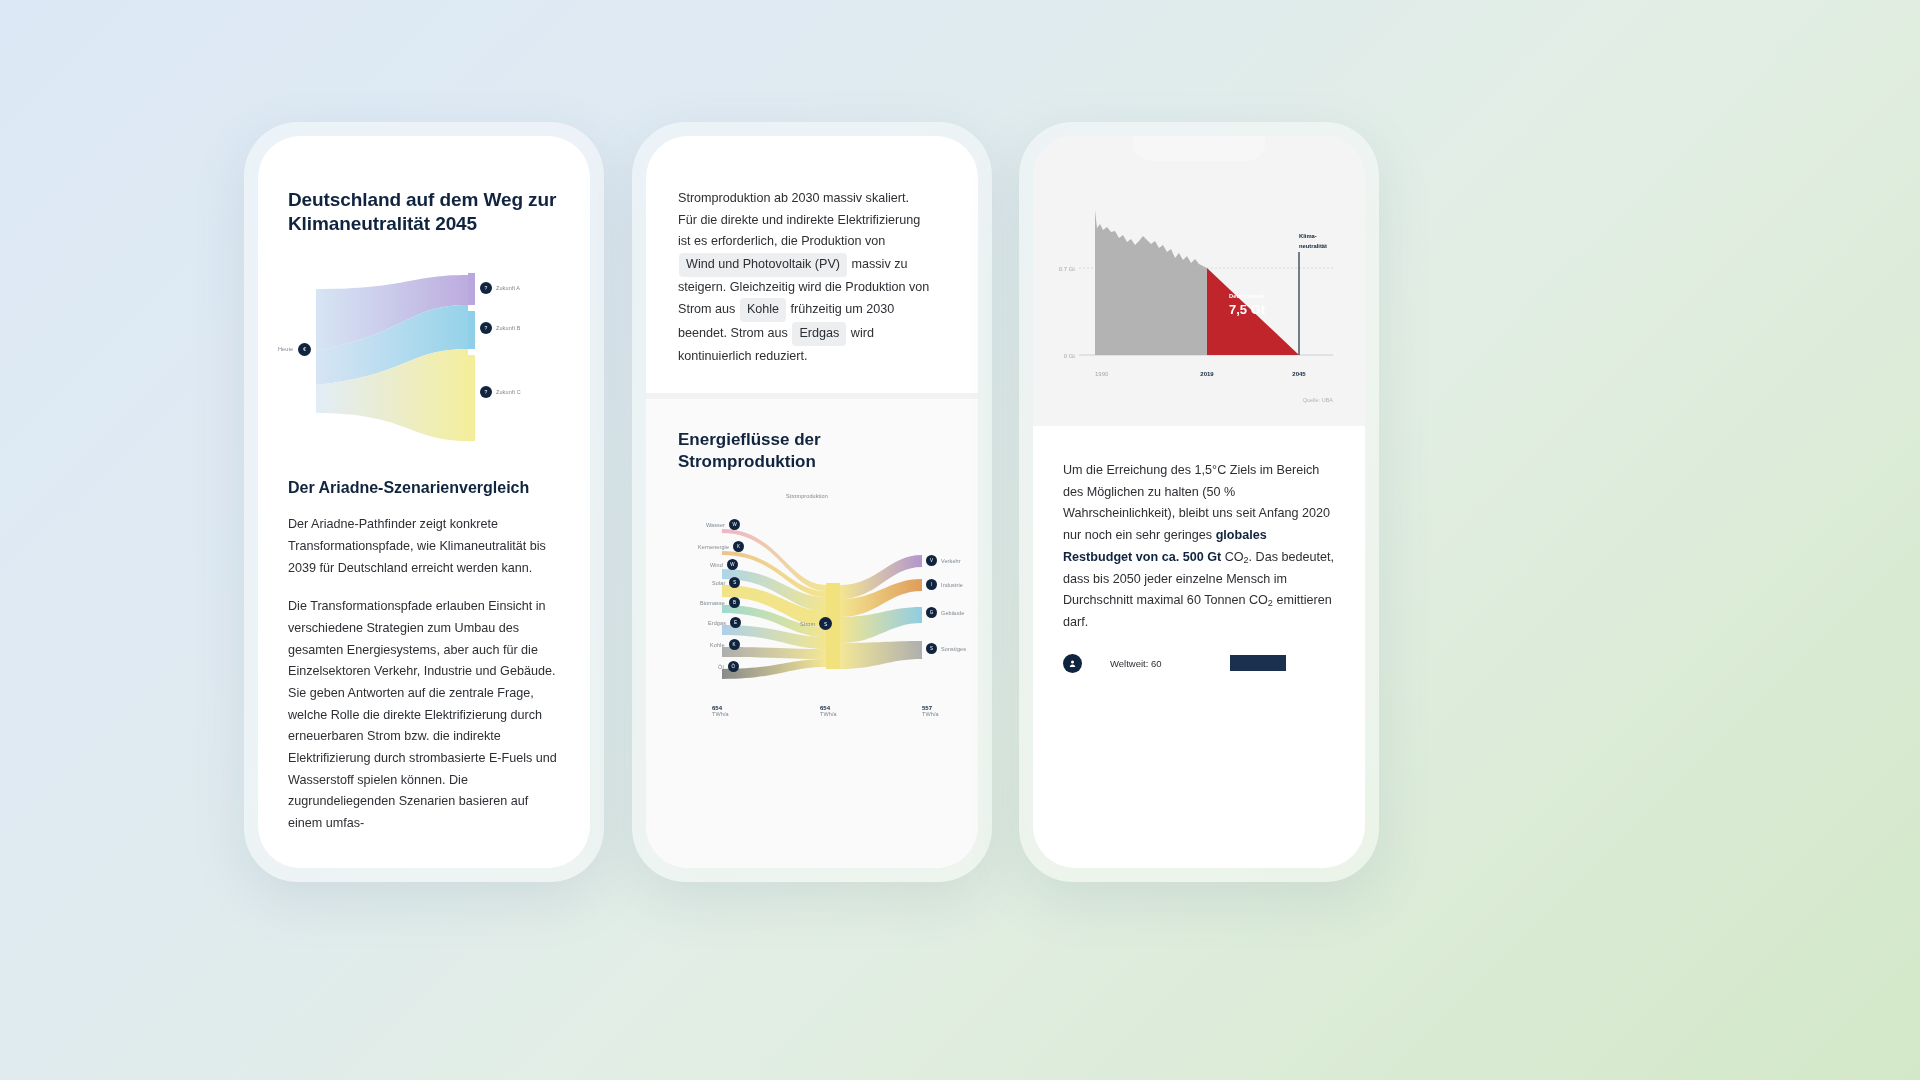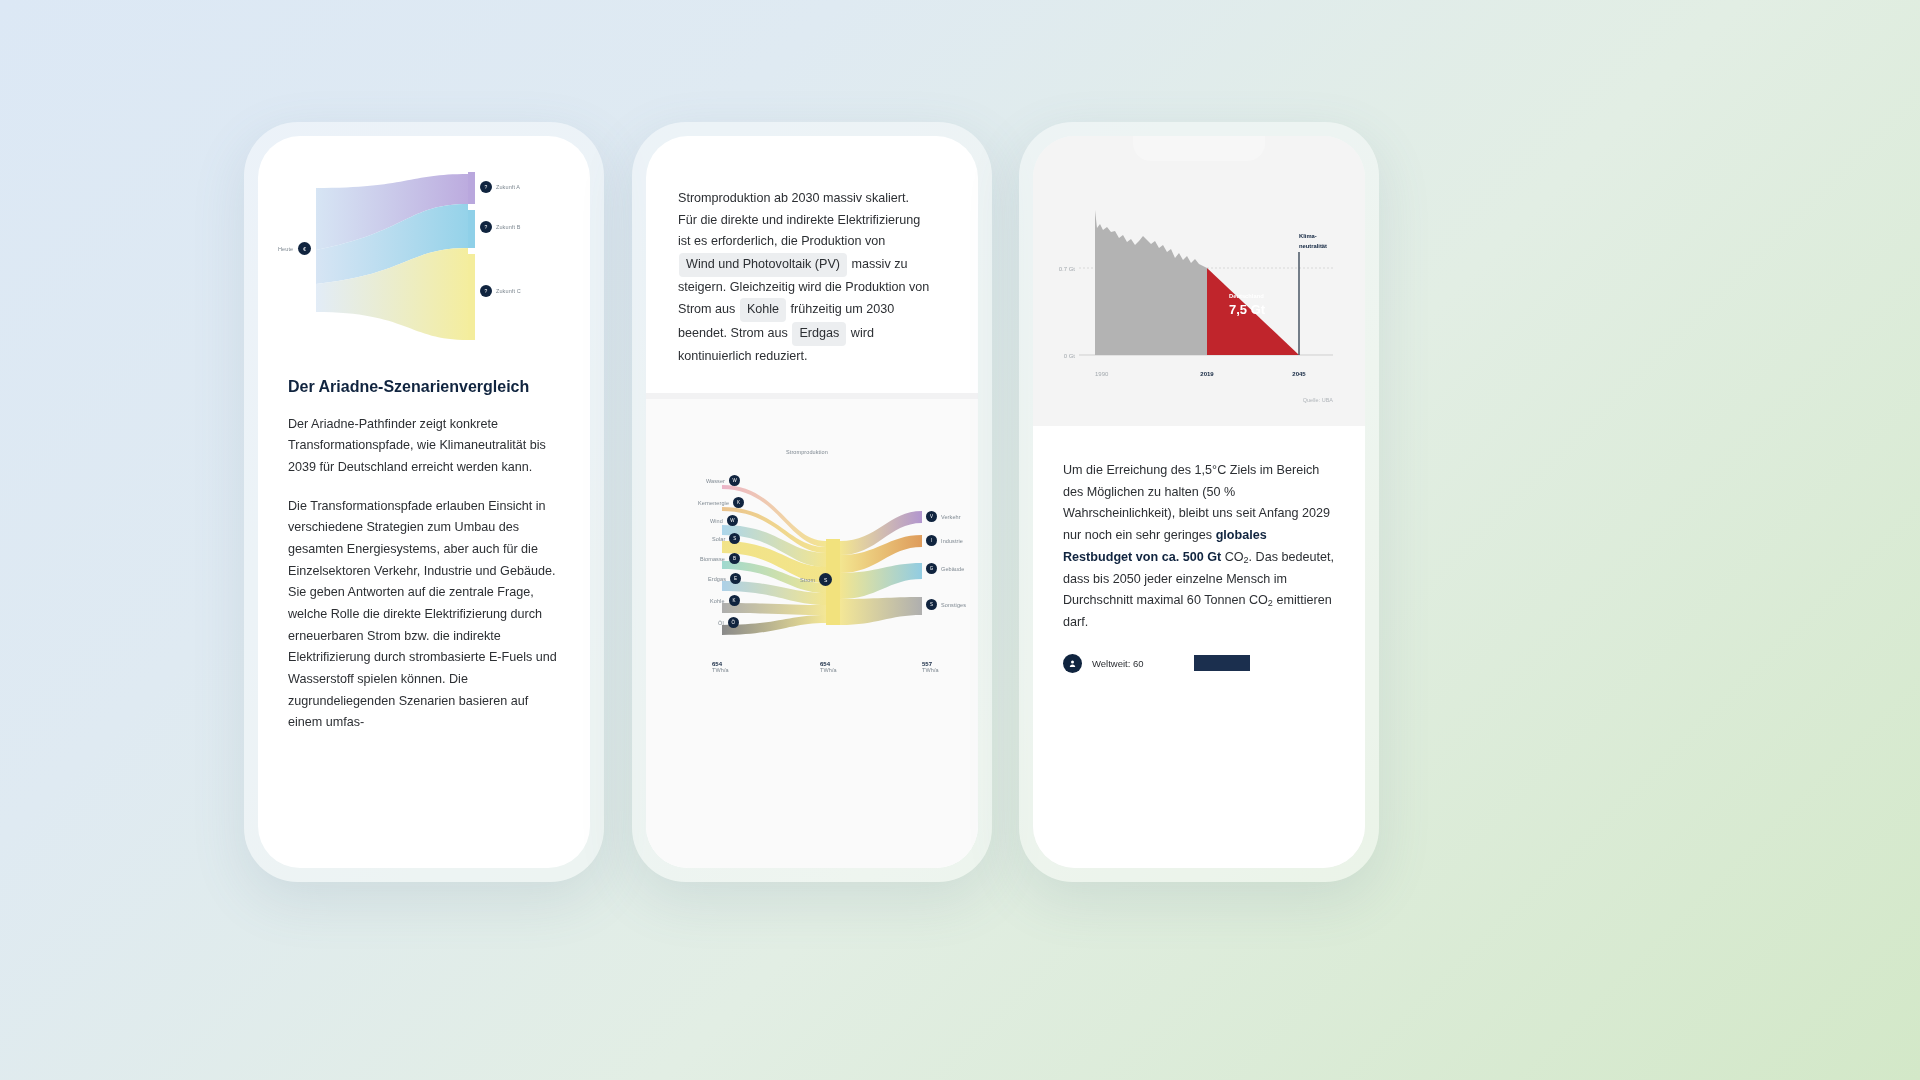--- a/index.html
+++ b/index.html
@@ -102,40 +102,43 @@
   .p2-chartblock { background: #fafafa; padding: 30px 32px 0 32px; height: 100%; position: relative; }
 
   
   .p3-chart {
     background: #f4f4f4;
     height: 290px;
     position: relative;
     padding-top: 44px;
   }
   .p3-lower { background: #ffffff; padding: 34px 30px 0 30px; height: calc(100% - 290px); }
-  .p3-bar-row { display: flex; align-items: center; gap: 10px; margin-top: 20px; }
+  .p3-bar-row { display: flex; align-items: center; gap: 28px; margin-top: 20px; }
   .avatar-circ {
     width: 19px; height: 19px; border-radius: 50%;
     background: #10243f;
     display: flex; align-items: center; justify-content: center;
     flex: 0 0 auto;
   }
   .p3-bar-label { font-size: 9.5px; color: #2c2f33; width: 92px; }
   .p3-bar { height: 16px; background: #1b2f4e; width: 56px; }
 
   .tiny { font-size: 5.5px; color: #7d8790; letter-spacing: 0.1px; }
   .tiny-b { font-size: 6px; font-weight: bold; color: #10243f; }
 </style>
 </head>
 <body>
 
 <div class="phone phone-1">
   <div class="screen">
     <div class="notch"></div>
 
+    <div class="p1-pad">
+      <div class="h1">Deutschland auf dem Weg zur Klimaneutralität 2045</div>
+    </div>
 
     <div class="p1-sankey">
       <svg width="360" height="185" viewBox="0 0 360 185">
         <defs>
           <linearGradient id="g1a" x1="0" y1="0" x2="1" y2="0">
             <stop offset="0%" stop-color="#cfe0f2" stop-opacity="0.85"></stop>
             <stop offset="100%" stop-color="#b9a7dd" stop-opacity="0.95"></stop>
           </linearGradient>
           <linearGradient id="g1b" x1="0" y1="0" x2="1" y2="0">
             <stop offset="0%" stop-color="#cfe0f2" stop-opacity="0.85"></stop>
@@ -193,20 +196,21 @@
 
     <div class="p2-top">
       <div class="body">
         <span>Stromproduktion ab 2030 massiv skaliert. Für die direkte und indirekte Elektrifizierung ist es erforderlich, die Produktion von </span><span class="chip">Wind und Photovoltaik (PV)</span><span> massiv zu steigern. Gleichzeitig wird die Produktion von Strom aus </span><span class="chip">Kohle</span><span> frühzeitig um 2030 beendet. Strom aus </span><span class="chip">Erdgas</span><span> wird kontinuierlich reduziert.</span>
       </div>
     </div>
 
     <div class="p2-divider"></div>
 
     <div class="p2-chartblock">
+      <div class="h2 big">Energieflüsse der Stromproduktion</div>
 
       <div style="position:relative;height:260px;margin-top:34px;">
         <div class="tiny" style="position:absolute;left:108px;top:-14px;">Stromproduktion</div>
         <svg width="296" height="250" viewBox="0 0 296 250">
           <defs>
             <linearGradient id="f0" x1="0" y1="0" x2="1" y2="0">
                 <stop offset="0%" stop-color="#e9a8c0"></stop>
                 <stop offset="100%" stop-color="#f2e27d"></stop>
               </linearGradient>
             <linearGradient id="f1" x1="0" y1="0" x2="1" y2="0">
@@ -390,21 +394,21 @@
         <text x="196" y="118" font-size="5.8" fill="#ffffff" font-weight="bold" font-family="Liberation Sans, sans-serif">Deutschland</text>
         <text x="196" y="134" font-size="13" fill="#ffffff" font-weight="bold" font-family="Liberation Sans, sans-serif">7,5 Gt</text>
         <text x="266" y="58" font-size="5.8" fill="#10243f" font-weight="bold" font-family="Liberation Sans, sans-serif">Klima-</text>
         <text x="266" y="68" font-size="5.8" fill="#10243f" font-weight="bold" font-family="Liberation Sans, sans-serif">neutralität</text>
         <text x="300" y="222" text-anchor="end" font-size="5.5" fill="#b0b5ba" font-family="Liberation Sans, sans-serif">Quelle: UBA</text>
       </svg>
     </div>
 
     <div class="p3-lower">
       <div class="body">
-        <span>Um die Erreichung des 1,5°C Ziels im Bereich des Möglichen zu halten (50 % Wahrscheinlichkeit), bleibt uns seit Anfang 2029 nur noch ein sehr geringes </span><b>globales Restbudget von ca. 500 Gt</b><span> CO<sub>2</sub>. Das bedeutet, dass bis 2050 jeder einzelne Mensch im Durchschnitt maximal 60 Tonnen CO<sub>2</sub> emittieren darf.</span>
+        <span>Um die Erreichung des 1,5°C Ziels im Bereich des Möglichen zu halten (50 % Wahrscheinlichkeit), bleibt uns seit Anfang 2020 nur noch ein sehr geringes </span><b>globales Restbudget von ca. 500 Gt</b><span> CO<sub>2</sub>. Das bedeutet, dass bis 2050 jeder einzelne Mensch im Durchschnitt maximal 60 Tonnen CO<sub>2</sub> emittieren darf.</span>
       </div>
 
 
       <div class="p3-bar-row">
         <span class="avatar-circ">
           <svg width="9" height="9" viewBox="0 0 12 12">
               <circle cx="6" cy="4" r="2" fill="#fff"></circle>
               <path d="M2.4 10.5c0-2 1.6-3.3 3.6-3.3s3.6 1.3 3.6 3.3z" fill="#fff"></path>
             </svg>
         </span>

